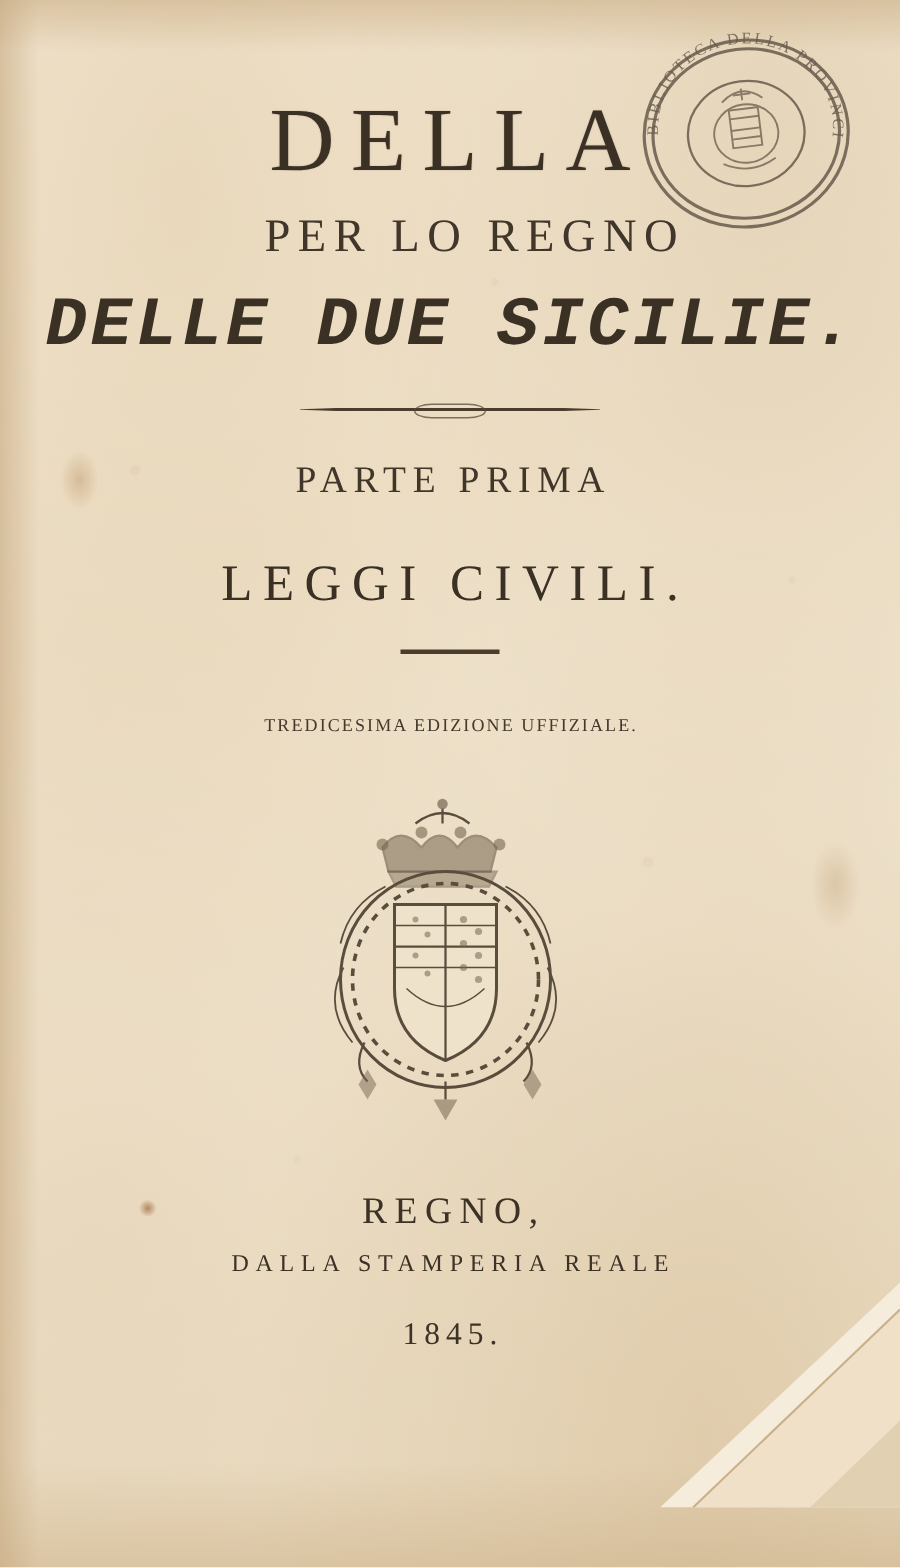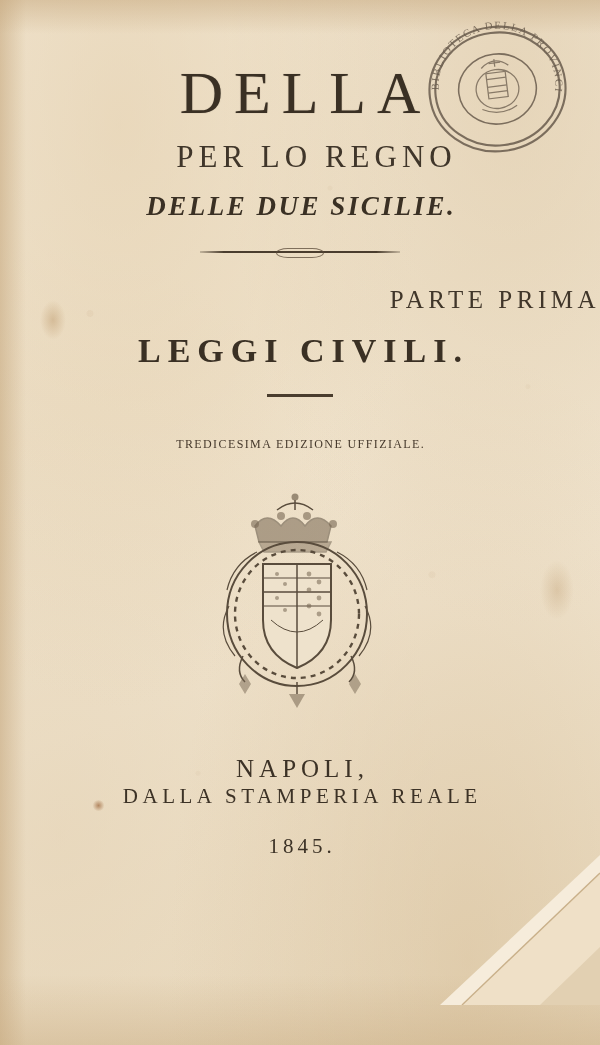--- a/index.html
+++ b/index.html
@@ -67,26 +67,27 @@
     font-size: 31px;
     letter-spacing: 5px;
     text-indent: 5px;
     color: #40362a;
     font-weight: 400;
     margin-left: 28px;
   }
 
   .title-sub2 {
     margin-top: 16px;
-    font-size: 27px;
+    font-size: 46px;
     font-weight: 700;
     font-style: italic;
     letter-spacing: 2.5px;
     text-indent: 2.5px;
     color: #3a3024;
+    font-family: Liberation Mono, monospace;
   }
 
   .rule-orn {
     margin: 26px auto 0;
     width: 200px;
     height: 8px;
     position: relative;
   }
   .rule-orn::before {
     content: "";
@@ -105,27 +106,26 @@
     border-radius: 50%/100%;
     opacity: .75;
   }
 
   .part-line {
     margin-top: 30px;
     font-size: 25px;
     letter-spacing: 4.5px;
     text-indent: 4.5px;
     color: #40362a;
-    text-align: right;
   }
 
   .leggi-line {
-    margin-top: 18px;
+    margin-top: 36px;
     font-size: 34px;
-    font-weight: 700;
+    font-weight: 400;
     letter-spacing: 7px;
     text-indent: 7px;
     color: #3a3024;
   }
 
   .rule-short {
     margin: 24px auto 0;
     width: 66px;
     height: 3px;
     background: #4a3d2e;
@@ -148,22 +148,22 @@
   .imprint {
     margin-top: 34px;
   }
   .imprint .city {
     font-size: 25px;
     letter-spacing: 5px;
     text-indent: 5px;
     color: #3c3226;
   }
   .imprint .press {
-    margin-top: 1px;
-    font-size: 21px;
+    margin-top: 12px;
+    font-size: 16px;
     letter-spacing: 4.5px;
     text-indent: 4.5px;
     color: #3c3226;
   }
   .imprint .year {
     margin-top: 25px;
     font-size: 21px;
     letter-spacing: 4px;
     text-indent: 4px;
     color: #3c3226;
@@ -317,21 +317,21 @@
 
           <path d="M44,120 q-14,26 6,50" stroke-width="1.2"></path>
           <path d="M180,120 q14,26 -6,50" stroke-width="1.2"></path>
           <path d="M72,66 q-24,12 -30,38" stroke-width="1.2"></path>
           <path d="M152,66 q24,12 30,38" stroke-width="1.2"></path>
         </g>
       </svg>
     </div>
 
     <div class="imprint">
-      <div class="city">NAPOLI,</div>
+      <div class="city">REGNO,</div>
       <div class="press">DALLA STAMPERIA REALE</div>
       <div class="year">1845.</div>
     </div>
   </div>
 
   <svg class="dogear" viewBox="0 0 190 150">
     <path d="M190,0 L190,150 L30,150 Z" fill="#f6ecdb"></path>
     <path d="M190,18 L190,150 L52,150 Z" fill="#efe0c7"></path>
     <path d="M190,18 L52,150" stroke="#c9b08a" stroke-width="1.4" fill="none"></path>
     <path d="M130,150 L190,92 L190,150 Z" fill="#e2d0b2"></path>

